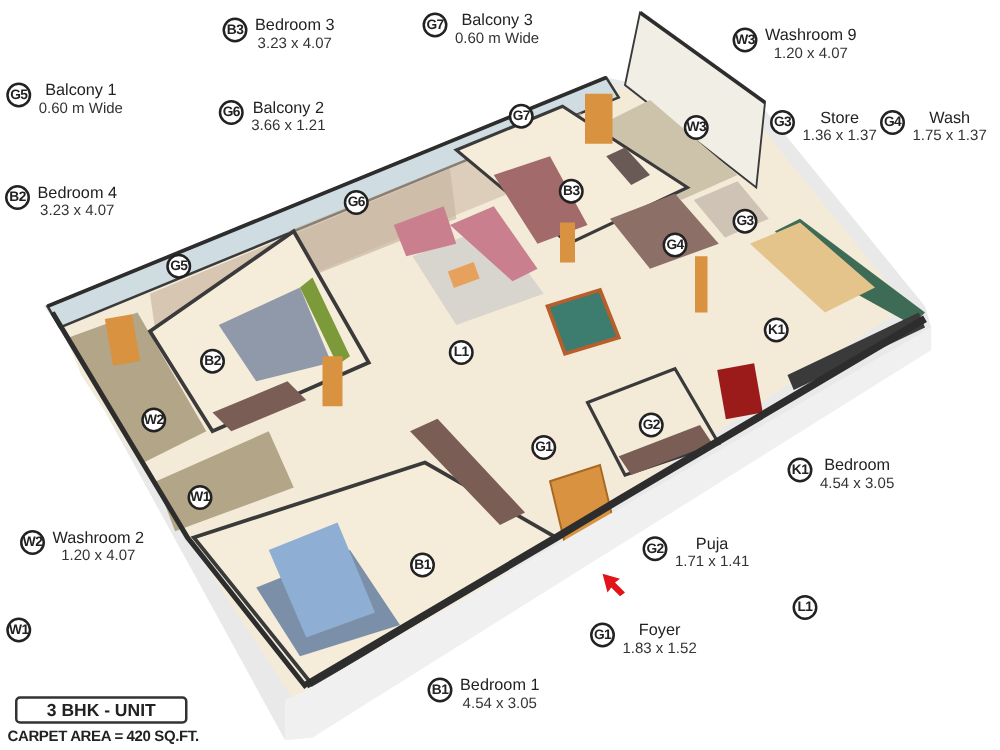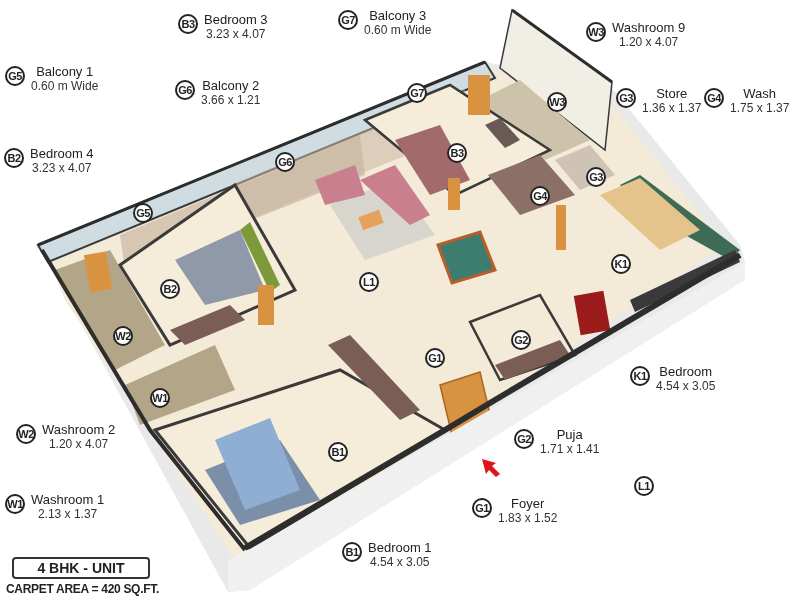--- a/index.html
+++ b/index.html
@@ -180,24 +180,20 @@
   <span class="txt">
       <span class="name">Washroom 2</span>
       <span class="dim">1.20 x 4.07</span>
     </span>
 </div>
 <div class="legend" style="left:634px;top:474px;">
   <span class="badge">L1</span>
 </div>
 <div class="legend" style="left:5px;top:492px;">
   <span class="badge">W1</span>
-  <span class="txt">
-      <span class="name">Washroom 1</span>
-      <span class="dim">2.13 x 1.37</span>
-    </span>
 </div>
 <div class="legend" style="left:472px;top:496px;">
   <span class="badge">G1</span>
   <span class="txt">
       <span class="name">Foyer</span>
       <span class="dim">1.83 x 1.52</span>
     </span>
 </div>
 <div class="legend" style="left:342px;top:540px;">
   <span class="badge">B1</span>
@@ -205,15 +201,15 @@
       <span class="name">Bedroom 1</span>
       <span class="dim">4.54 x 3.05</span>
     </span>
 </div>
 
 <svg style="position:absolute;left:478px;top:455px;" width="26" height="26" viewBox="0 0 26 26">
   <polygon points="4,4 18,8 14,11 22,19 18,22 11,15 8,19" fill="#e0141a"></polygon>
 </svg>
 
 <div class="unit-box">
-    <span>4 BHK - UNIT</span>
+    <span>3 BHK - UNIT</span>
   </div>
 <div class="carpet">CARPET AREA = 420 SQ.FT.</div>
 
 </body></html>

